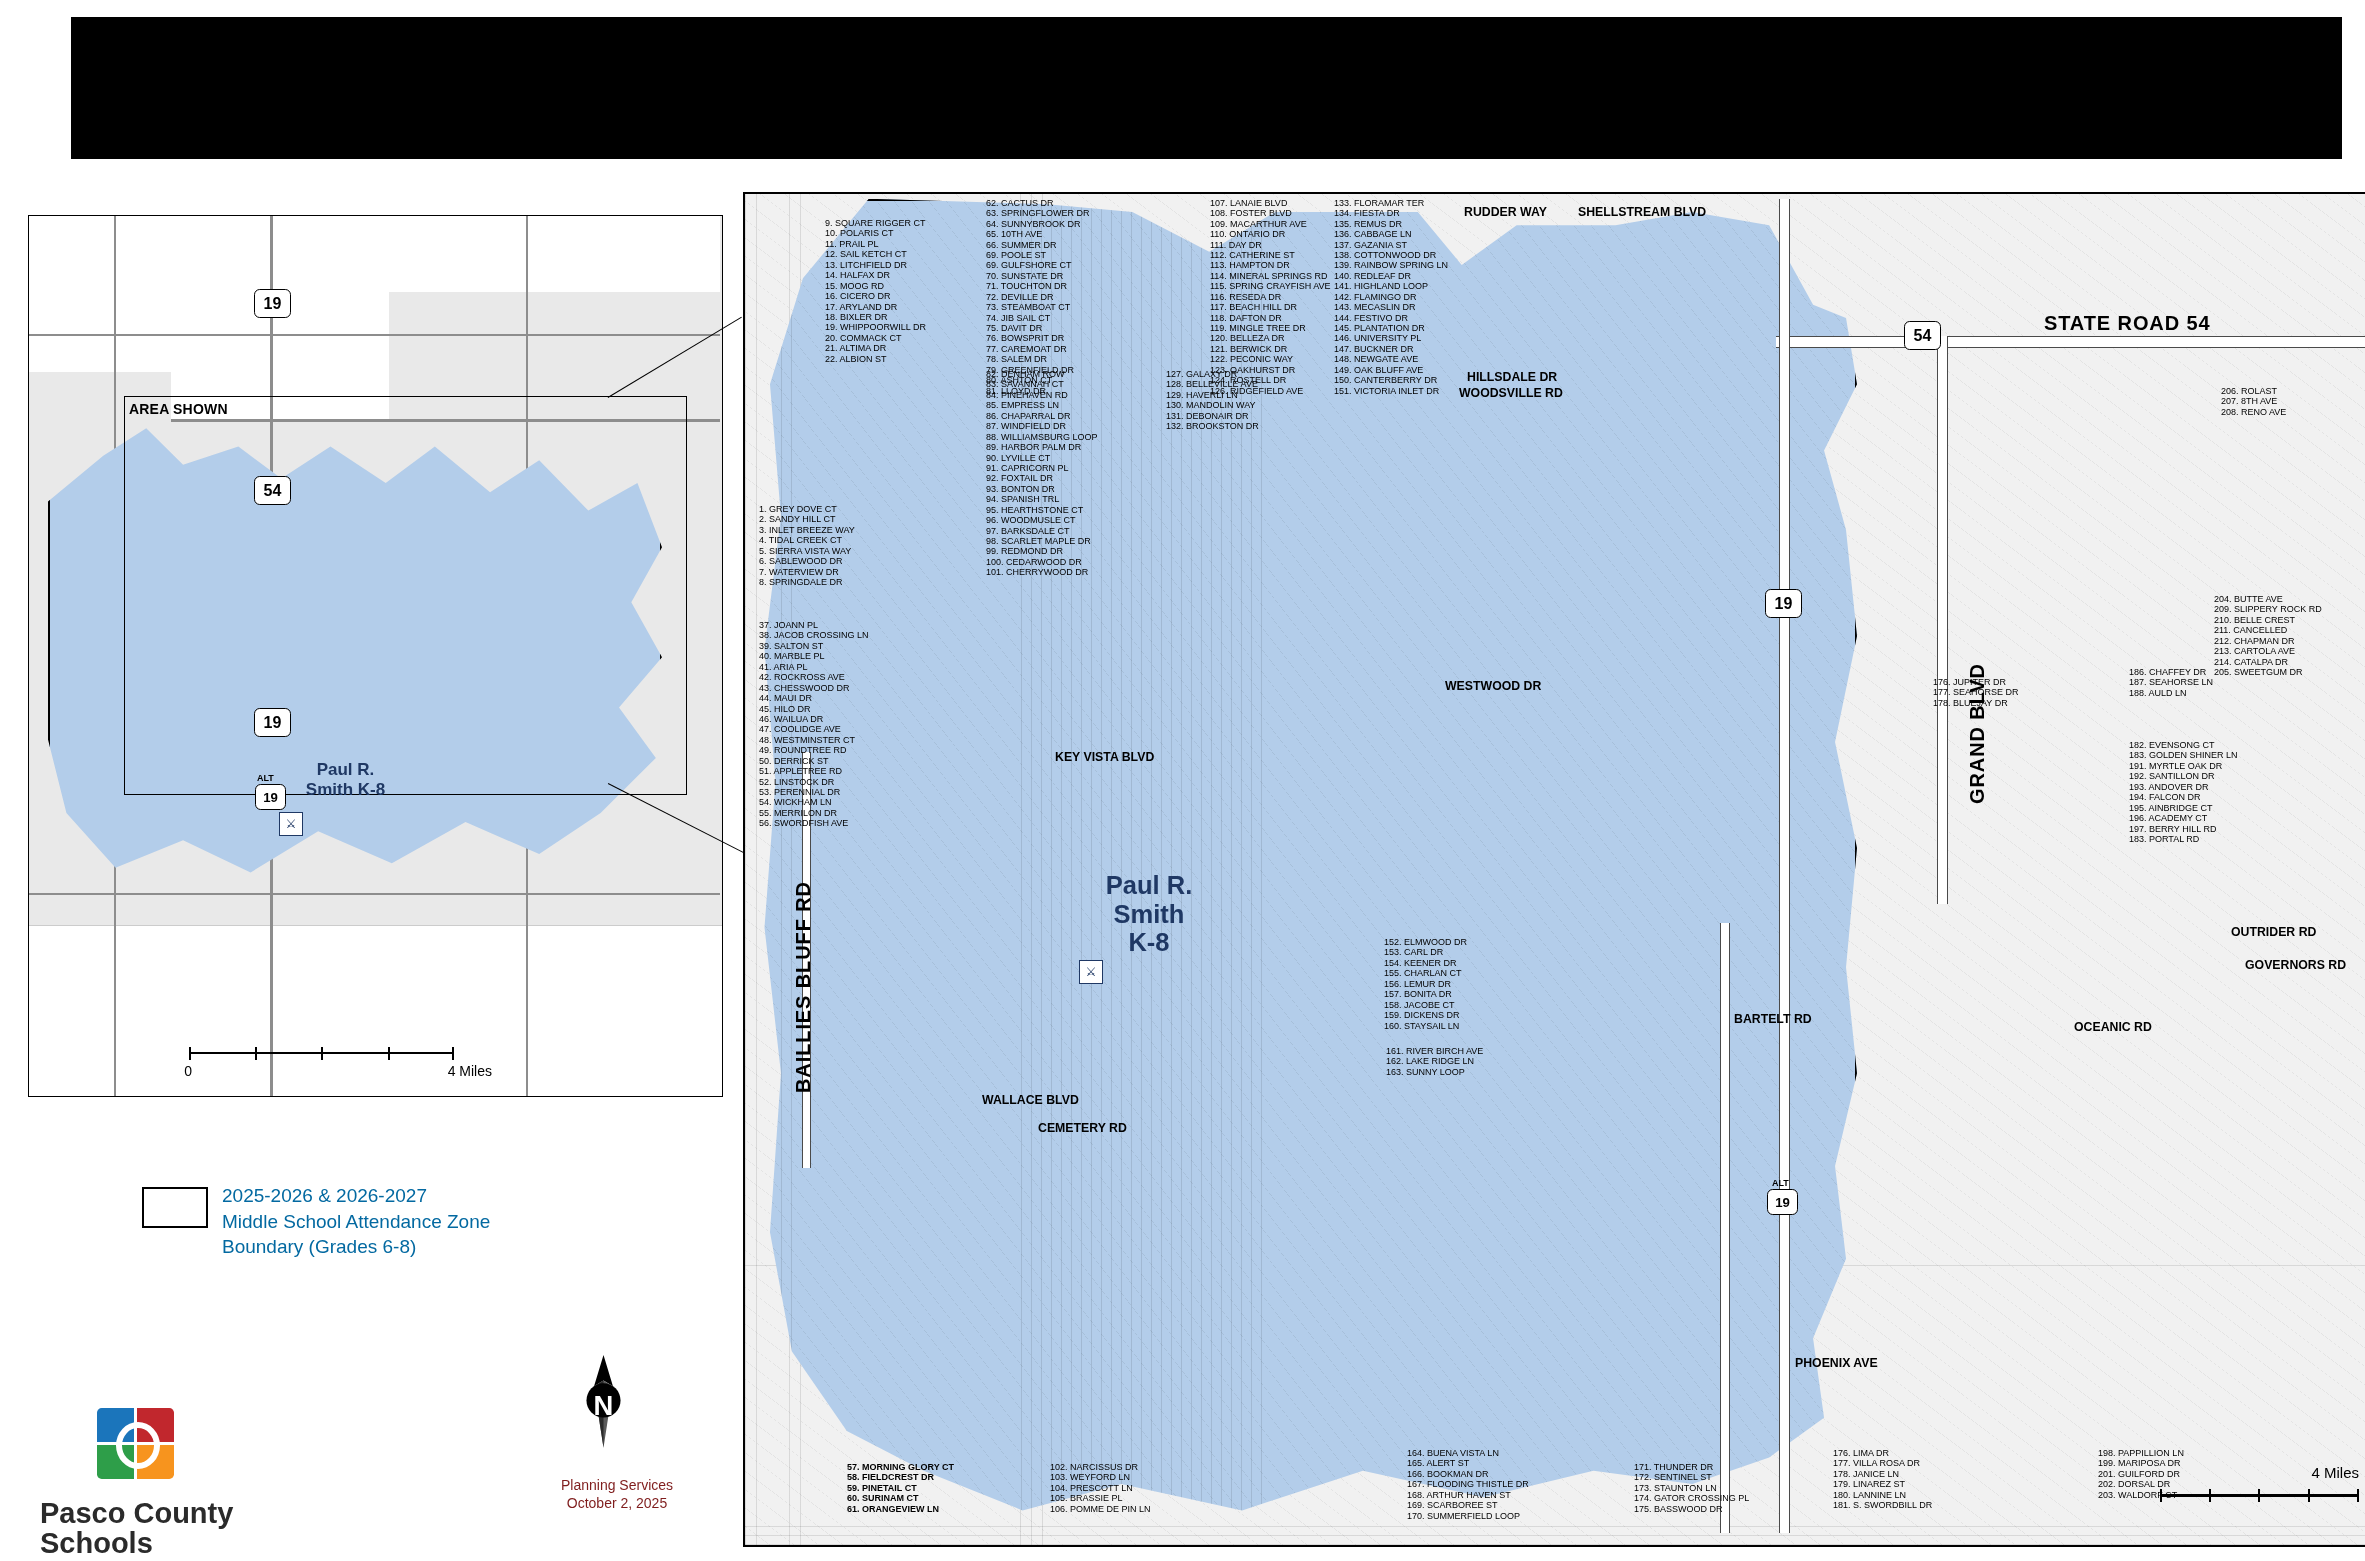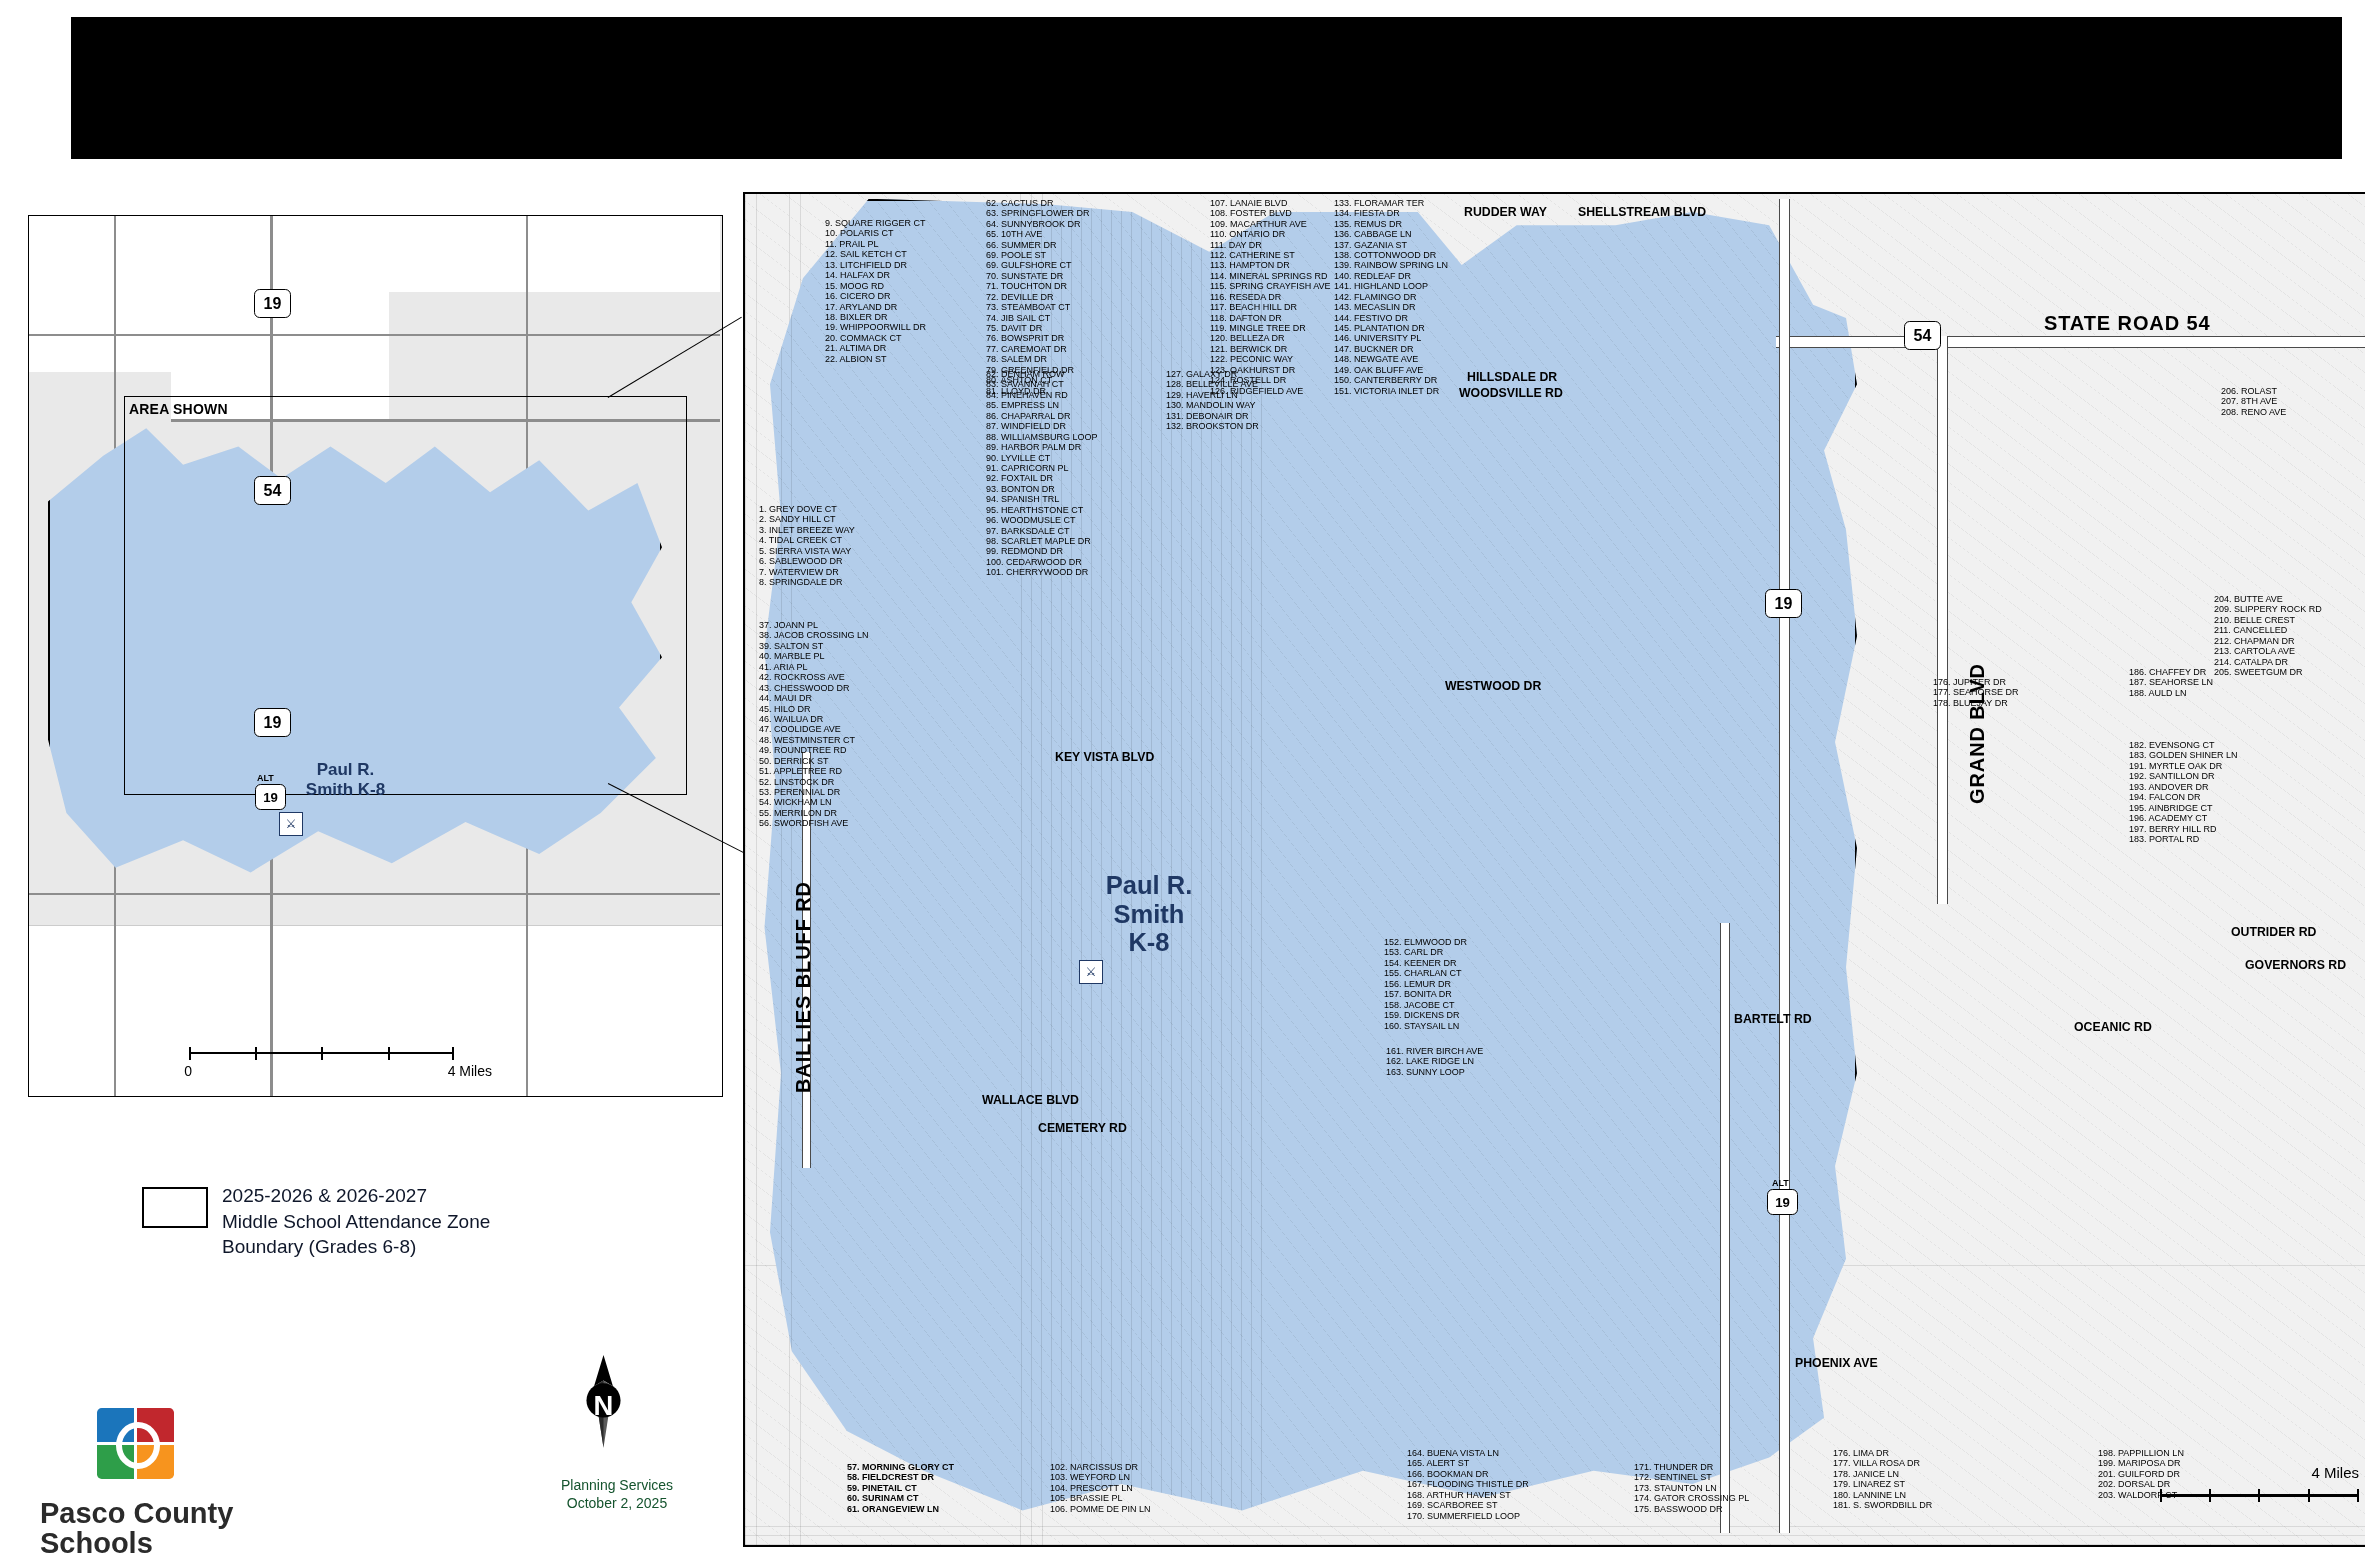--- a/index.html
+++ b/index.html
@@ -200,21 +200,21 @@
     width: 62px;
     height: 37px;
     border: 2.8px solid #000000;
     background: #ffffff;
     flex: none;
     margin-top: 3.8px;
   }
   #legend .legend-text {
     font-size: 19px;
     line-height: 1.35;
-    color: #0f172a;
+    color: #0369a1;
   }
 
   
   #logo-block {
     position: absolute;
     left: 40px;
     top: 1408px;
     display: flex;
     align-items: center;
     gap: 14px;
@@ -270,21 +270,21 @@
   }
   #north-arrow svg { position: absolute; left: 0; top: 0; }
   #planning-credit {
     position: absolute;
     left: 539px;
     top: 1476px;
     width: 156px;
     text-align: center;
     font-size: 14px;
     line-height: 1.3;
-    color: #14532d;
+    color: #7f1d1d;
   }
 
   
   #main-map {
     position: absolute;
     left: 743px;
     top: 192px;
     width: 1642px;
     height: 1351px;
     border: 2.4px solid #000000;

